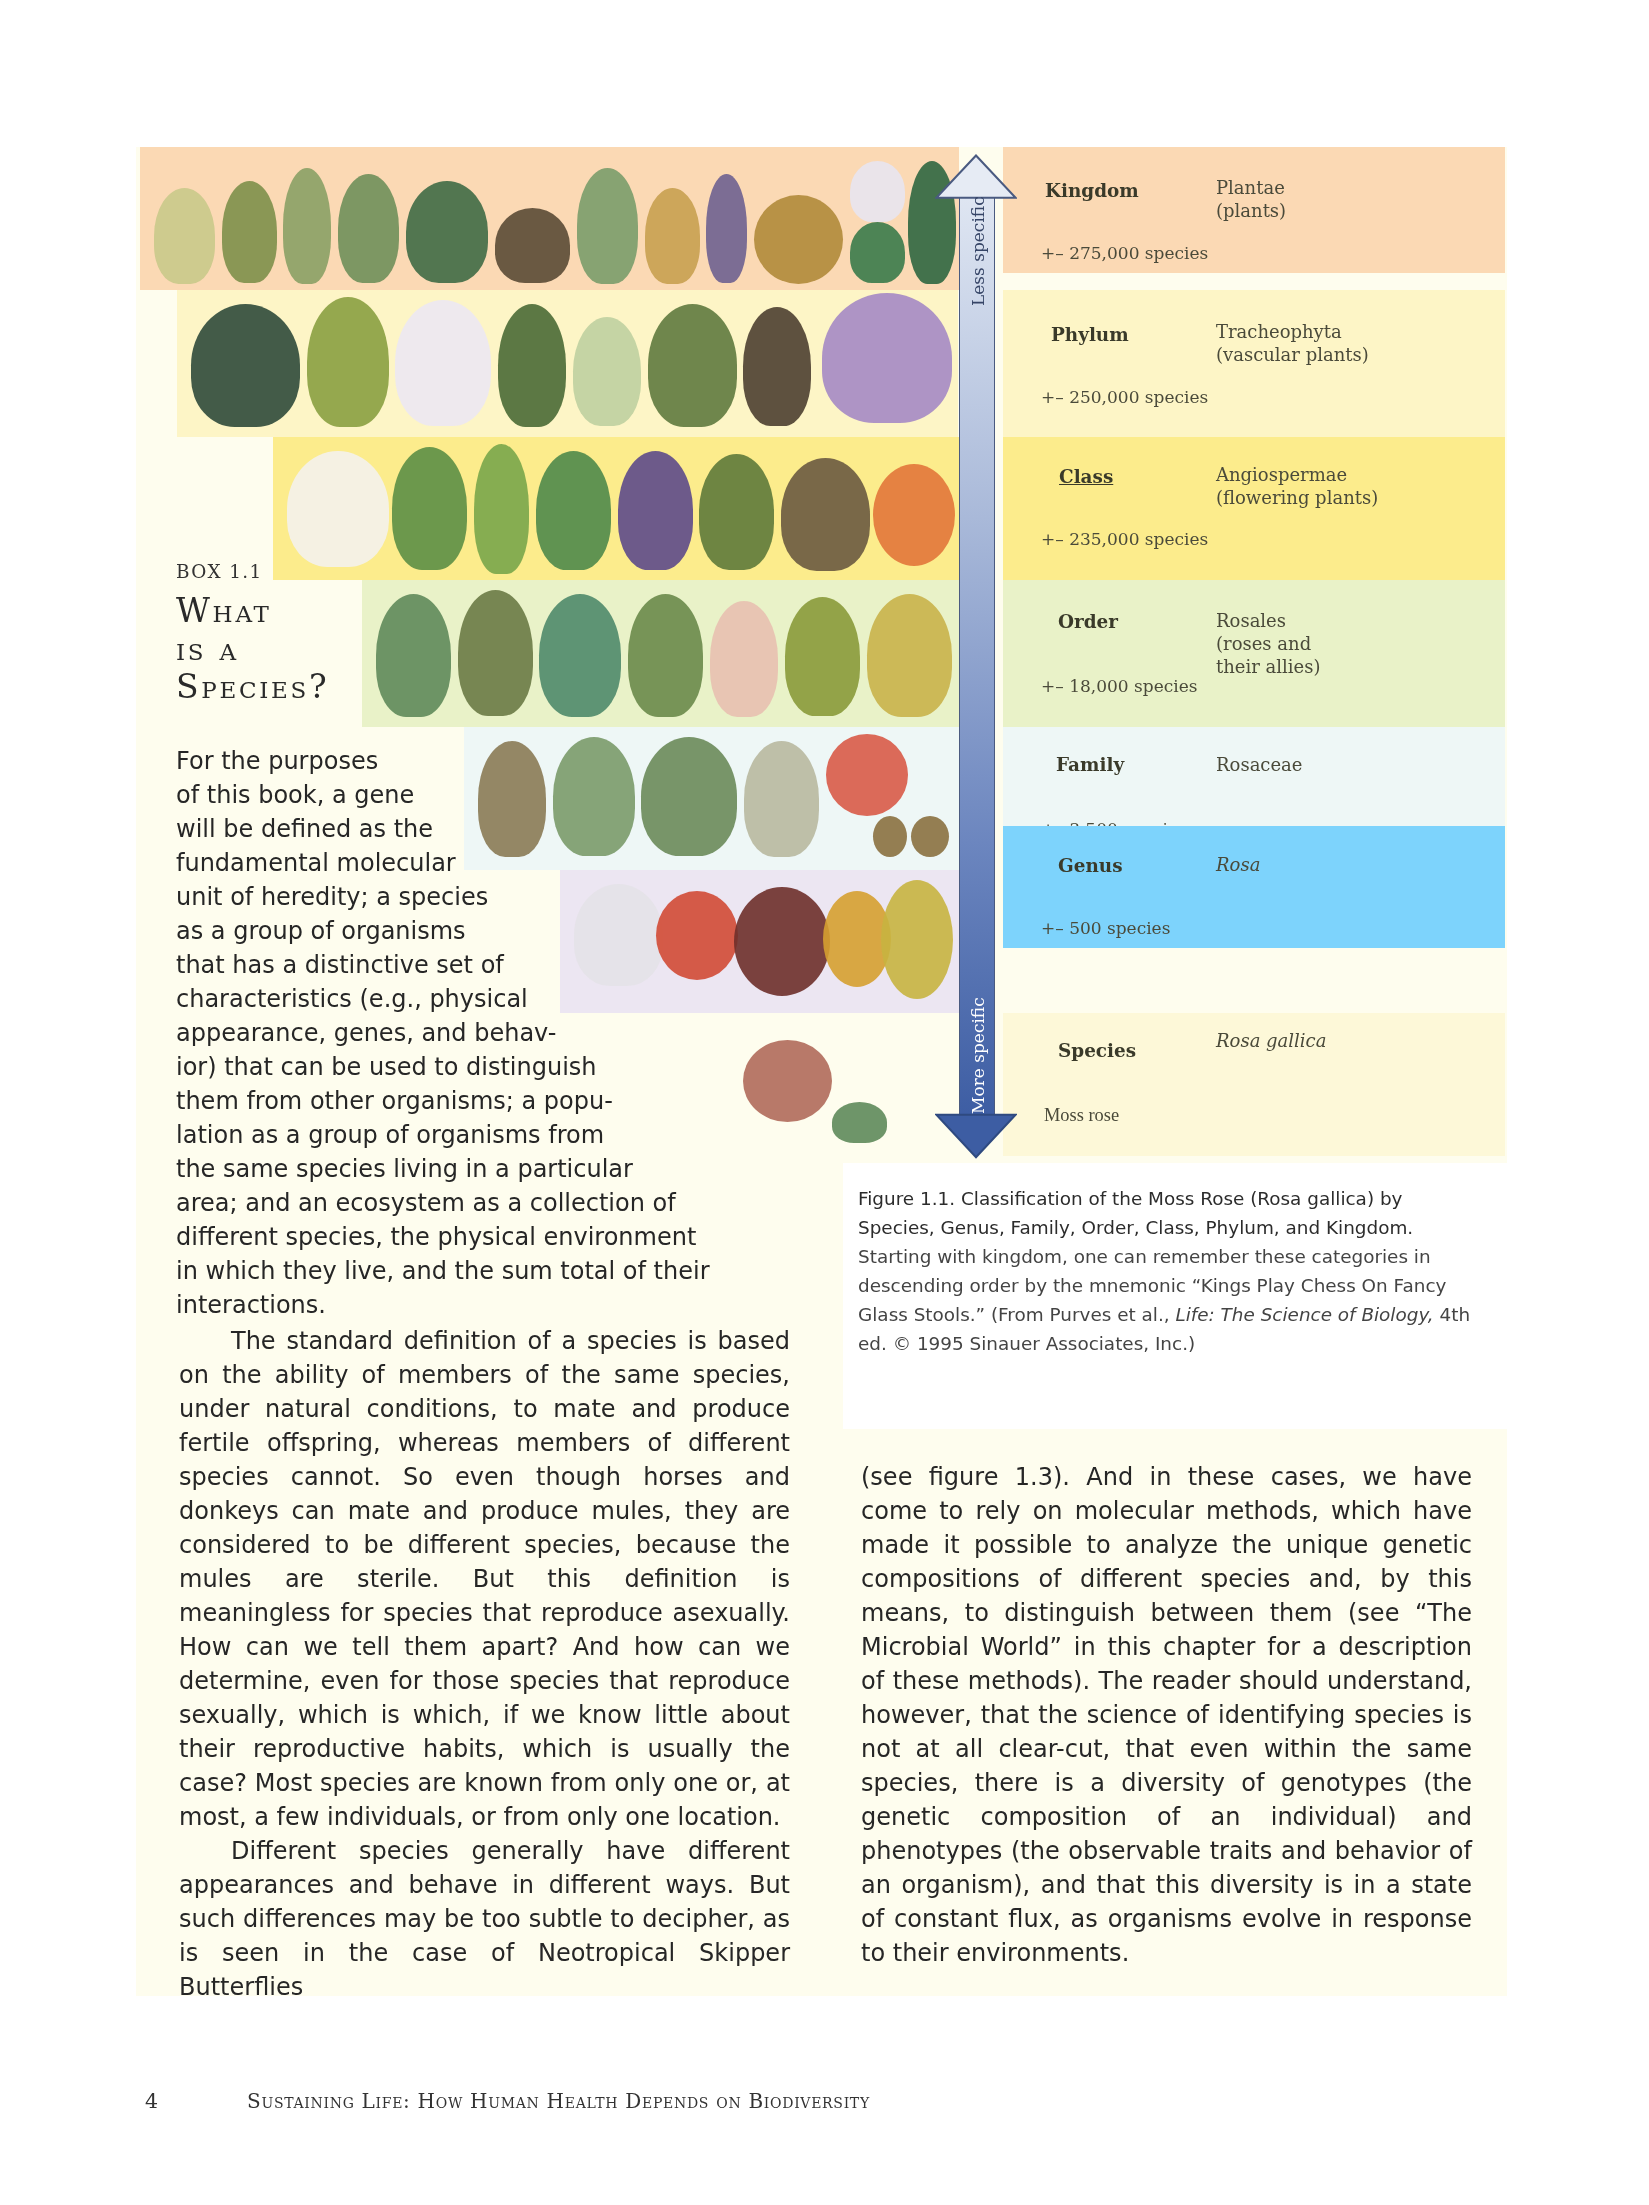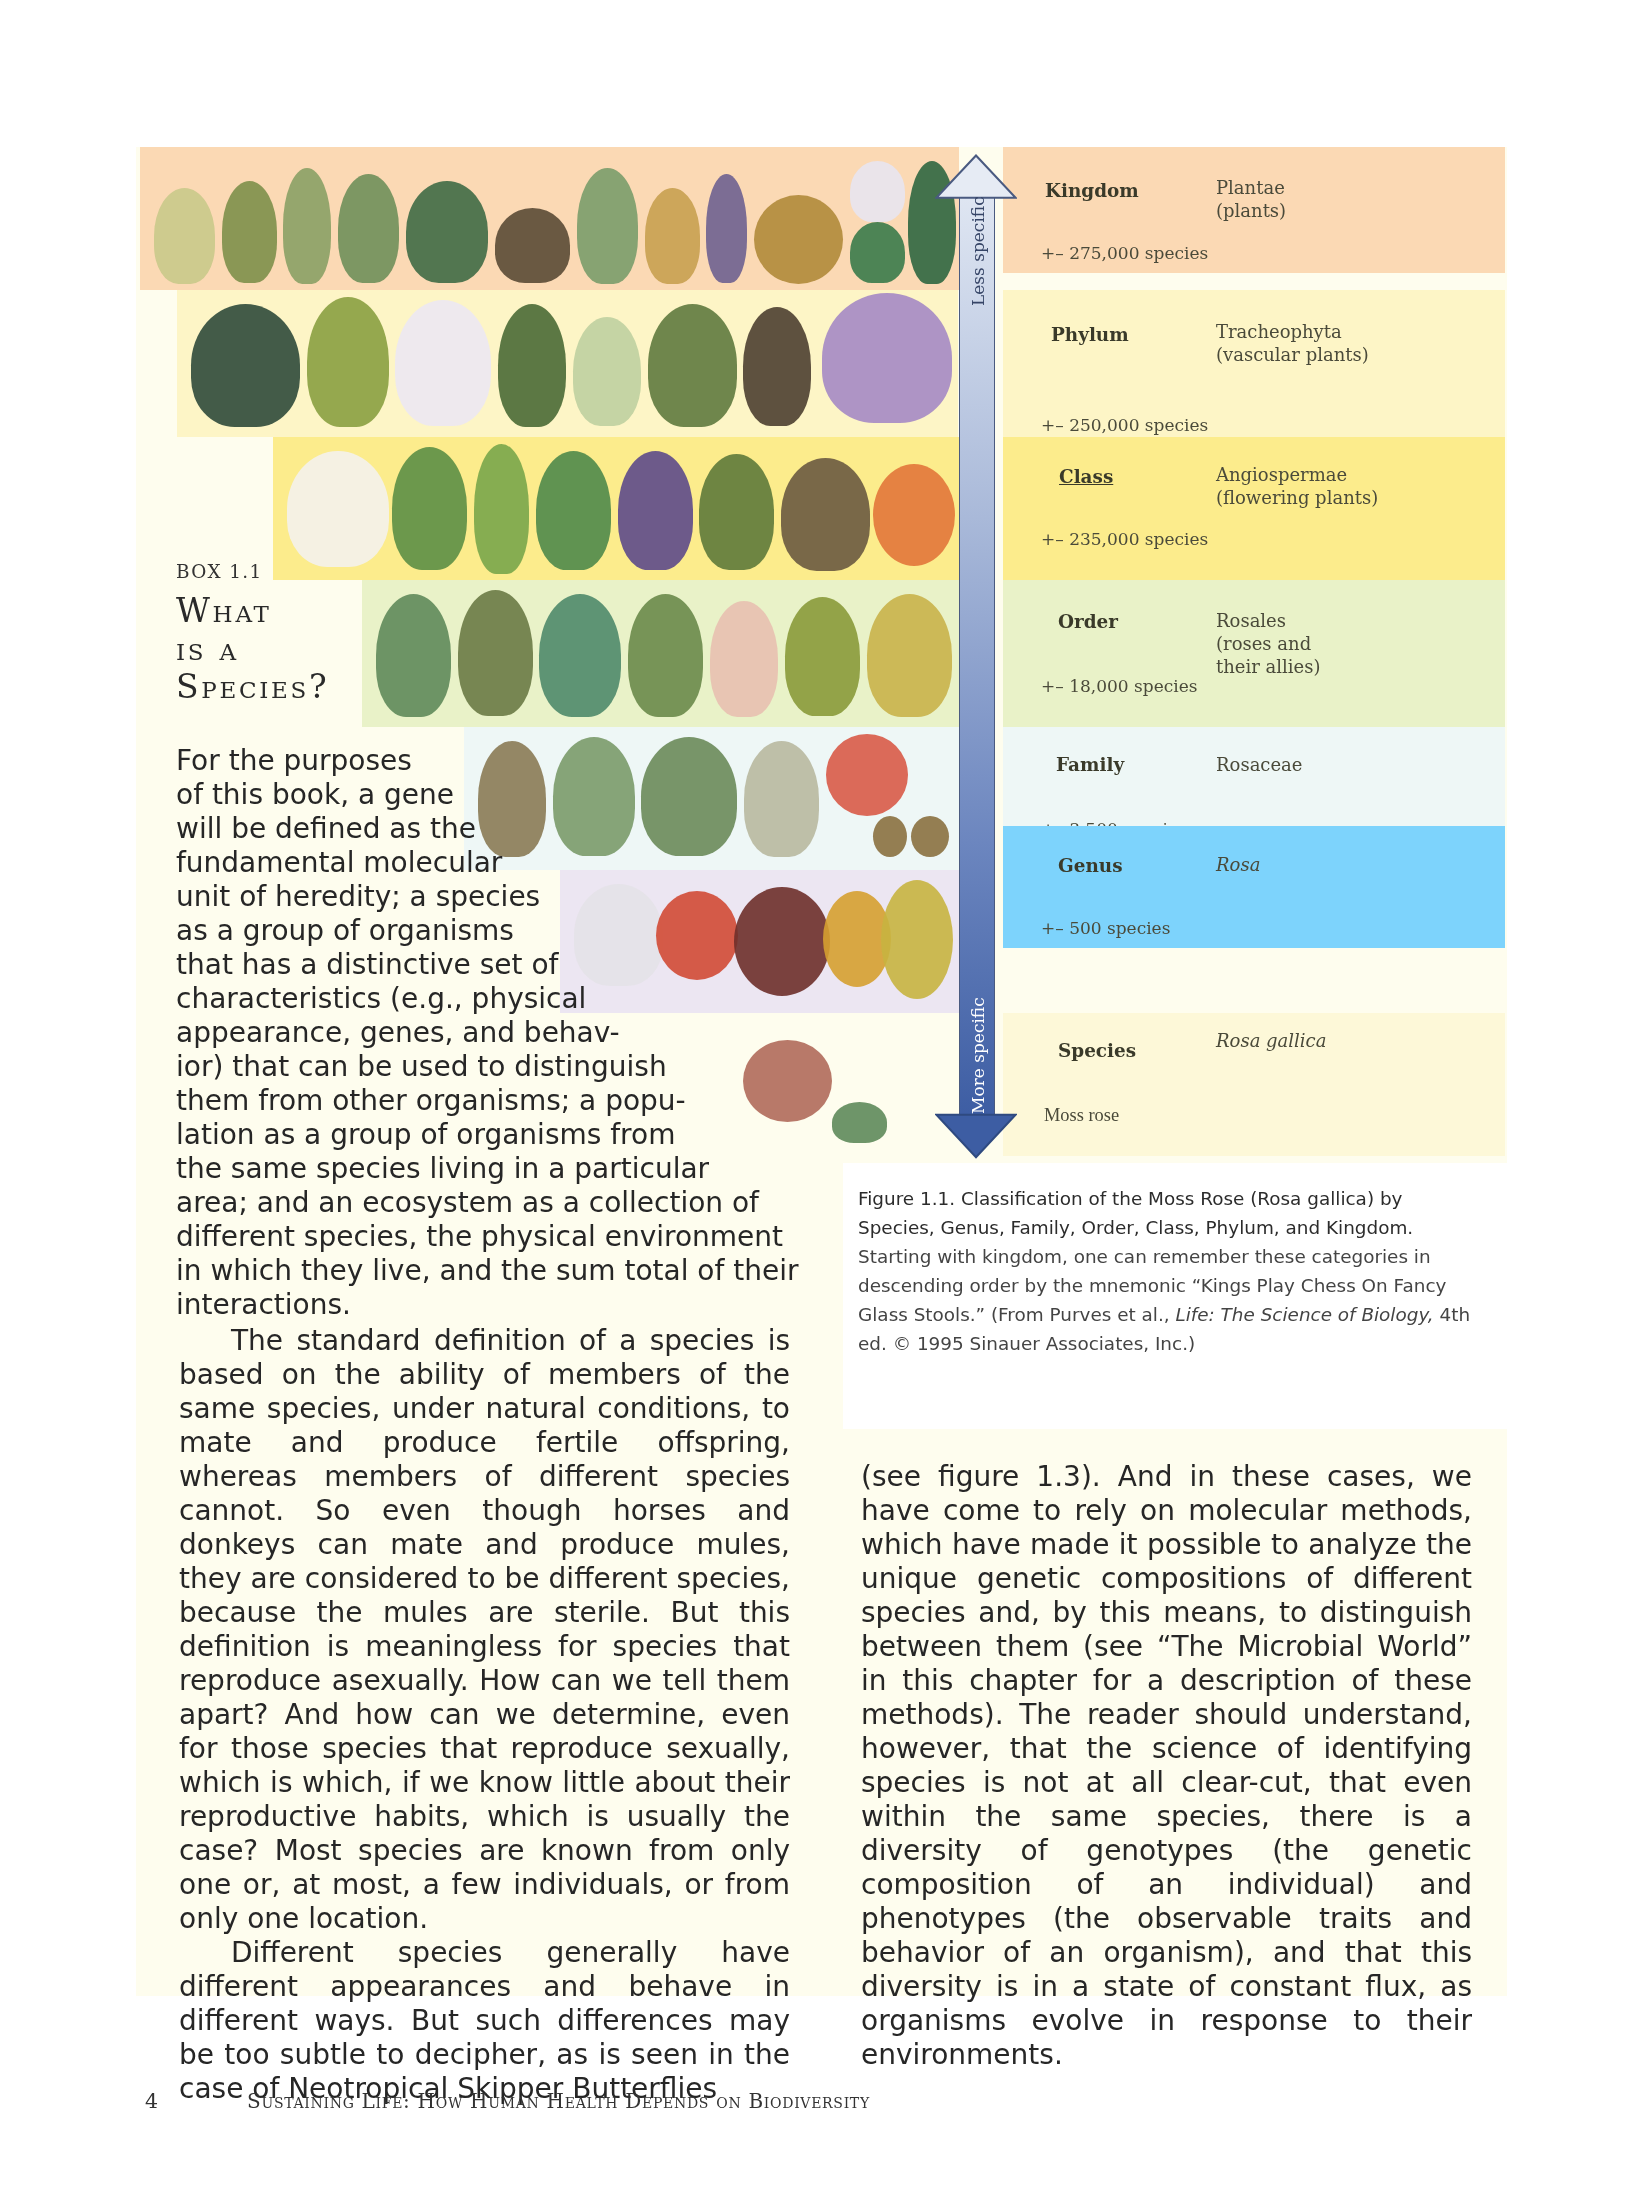--- a/index.html
+++ b/index.html
@@ -16,21 +16,21 @@
   
   .strip{position:absolute;}
   .plant{position:absolute;border-radius:50% 50% 40% 40%;opacity:.9;}
   
   .arrow-shaft{position:absolute;left:959px;top:194px;width:34px;height:925px;background:linear-gradient(180deg,#dfe6f2 0%,#a9b9d9 35%,#6c86bf 70%,#3d5da3 100%);border-left:1.4px solid #4a5a80;border-right:1.4px solid #4a5a80;}
   .arrow-label{position:absolute;color:#fff;font-family:"DejaVu Serif",serif;font-size:17px;white-space:nowrap;transform:rotate(-90deg);transform-origin:left top;}
   .arrow-label.less{color:#354466;}
   
   .box-label{position:absolute;left:176px;top:561px;font-family:"DejaVu Serif",serif;font-size:18.4px;letter-spacing:1.4px;color:#333;}
   .box-title{position:absolute;left:176px;top:592px;font-family:"DejaVu Serif",serif;font-size:33px;line-height:38px;letter-spacing:2.7px;color:#2a2a2a;font-variant:small-caps;}
-  .para{position:absolute;font-family:"DejaVu Sans",sans-serif;font-size:28px;line-height:34px;color:#262626;text-align:justify;}
+  .para{position:absolute;font-family:"DejaVu Sans",sans-serif;font-size:24px;line-height:34px;color:#262626;text-align:justify;}
   .para p{margin:0;}
   .para .indent{text-indent:52px;}
   .line{display:block;white-space:nowrap;}
   .caption{position:absolute;left:858px;top:1184px;width:614px;font-family:"DejaVu Sans",sans-serif;font-size:18.4px;line-height:29px;color:#444;}
   .caption b{font-weight:normal;color:#2c2c2c;}
   .footer-num{position:absolute;left:145px;top:2089px;font-family:"DejaVu Serif",serif;font-size:20.5px;color:#333;}
   .footer-title{position:absolute;left:247px;top:2089px;font-family:"DejaVu Serif",serif;font-size:20px;color:#333;font-variant:small-caps;letter-spacing:0.7px;}
 </style>
 </head>
 <body>
@@ -38,21 +38,21 @@
 <div class="box-bg"></div>
 <div class="box-bg-cut"></div>
 
 <div class="band" style="top:147px;height:126px;background:#fbd9b4;">
   <span class="rank" style="left:42px;top:33px;">Kingdom</span>
   <span class="count" style="top:96px;">+– 275,000 species</span>
   <span class="taxon" style="top:29px;"><span>Plantae</span><br><span>(plants)</span></span>
 </div>
 <div class="band" style="top:290px;height:147px;background:#fdf5c6;">
   <span class="rank" style="left:48px;top:34px;">Phylum</span>
-  <span class="count" style="top:97px;margin-top:28px;">+– 250,000 species</span>
+  <span class="count" style="top:97px;">+– 250,000 species</span>
   <span class="taxon" style="top:30px;"><span>Tracheophyta</span><br><span>(vascular plants)</span></span>
 </div>
 <div class="band" style="top:437px;height:143px;background:#fcec8c;">
   <span class="rank" style="left:56px;top:29px;text-decoration:underline;">Class</span>
   <span class="count" style="top:92px;">+– 235,000 species</span>
   <span class="taxon" style="top:26px;"><span>Angiospermae</span><br><span>(flowering plants)</span></span>
 </div>
 <div class="band" style="top:580px;height:147px;background:#e9f2c8;">
   <span class="rank" style="left:55px;top:31px;">Order</span>
   <span class="count" style="top:96px;">+– 18,000 species</span>

